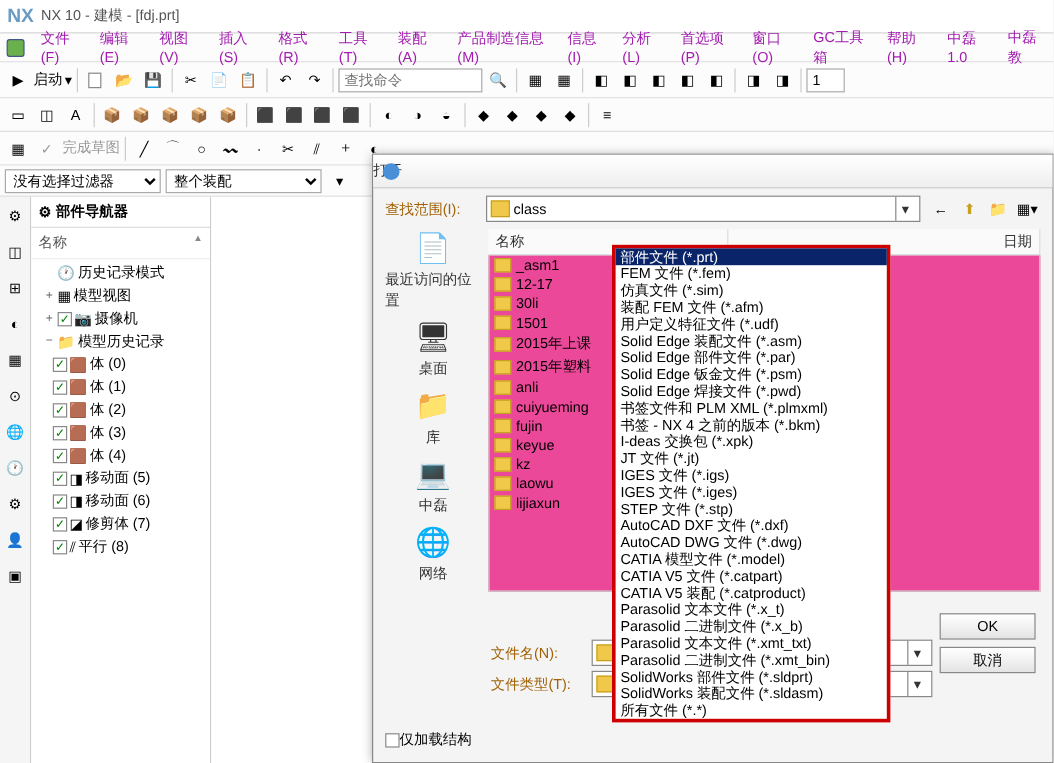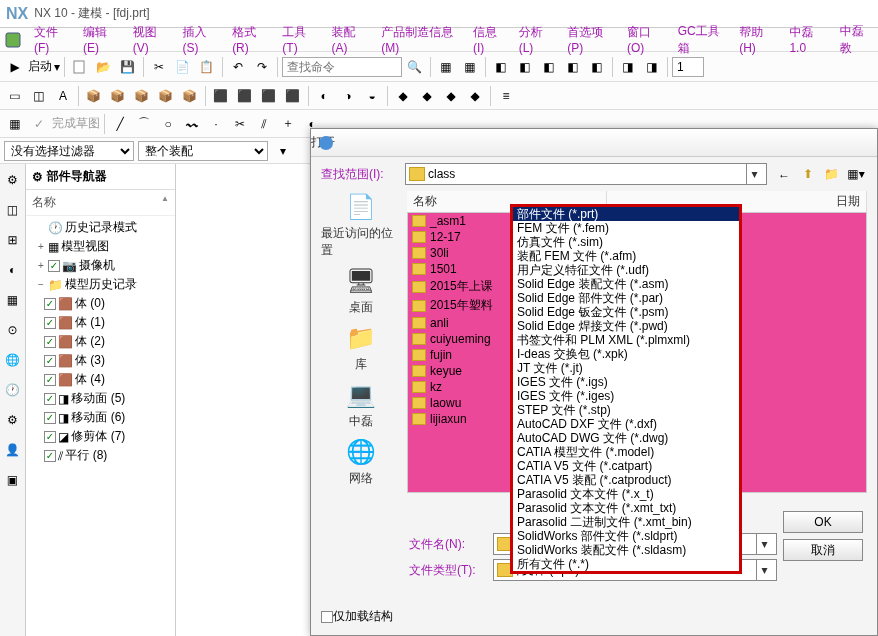--- a/index.html
+++ b/index.html
@@ -38,21 +38,21 @@
 .ti-check { width: 12px; height: 12px; border: 1px solid #888; display: inline-flex; align-items: center; justify-content: center; color: green; font-size: 10px; }
 .expander { width: 10px; color: #666; font-size: 10px; display: inline-block; text-align: center; }
 
 .content { flex: 1; background: #fff; position: relative; }
 
 .dialog { position: absolute; left: 310px; top: 128px; width: 568px; height: 508px; background: #f4f4f4; border: 1px solid #888; box-shadow: 0 0 8px rgba(0,0,0,0.3); }
 .dlg-title { height: 28px; background: linear-gradient(#fff,#eee); border-bottom: 1px solid #ccc; display: flex; align-items: center; justify-content: flex-start; font-size: 14px; color: #333; position: relative; }
 .dlg-title .dlg-icon { position: absolute; left: 6px; width: 18px; height: 18px; }
 .dlg-body { padding: 6px 10px; }
 .dlg-row { display: flex; align-items: center; margin-bottom: 6px; gap: 6px; }
-.dlg-label { width: 78px; color: #a21caf; }
+.dlg-label { width: 78px; color: #a16207; }
 .dlg-combo { flex: 1; height: 22px; border: 1px solid #888; background: #fff; padding: 0 4px 0 22px; display: flex; align-items: center; justify-content: space-between; position: relative; }
 .dlg-combo:before { content: ""; position: absolute; left: 3px; width: 14px; height: 12px; background: #f0c84a; border: 1px solid #c8a020; }
 .dlg-combo .arr { border-left: 1px solid #888; width: 16px; text-align: center; color: #333; height: 100%; display: flex; align-items: center; justify-content: center; }
 .nav-btns { display: flex; gap: 2px; }
 .nav-btns .tbtn { border: 1px solid transparent; }
 
 .dlg-layout { display: flex; margin-top: 4px; }
 .places { width: 80px; display: flex; flex-direction: column; align-items: center; gap: 6px; }
 .place { display: flex; flex-direction: column; align-items: center; gap: 2px; color: #333; cursor: pointer; }
 .place .pic { width: 36px; height: 32px; display: flex; align-items: center; justify-content: center; font-size: 24px; }
@@ -408,29 +408,31 @@
   <div class="opt sel">部件文件 (*.prt)</div>
   <div class="opt">FEM 文件 (*.fem)</div>
   <div class="opt">仿真文件 (*.sim)</div>
   <div class="opt">装配 FEM 文件 (*.afm)</div>
   <div class="opt">用户定义特征文件 (*.udf)</div>
   <div class="opt">Solid Edge 装配文件 (*.asm)</div>
   <div class="opt">Solid Edge 部件文件 (*.par)</div>
   <div class="opt">Solid Edge 钣金文件 (*.psm)</div>
   <div class="opt">Solid Edge 焊接文件 (*.pwd)</div>
   <div class="opt">书签文件和 PLM XML (*.plmxml)</div>
+  <div class="opt">书签 - NX 4 之前的版本 (*.bkm)</div>
   <div class="opt">I-deas 交换包 (*.xpk)</div>
   <div class="opt">JT 文件 (*.jt)</div>
   <div class="opt">IGES 文件 (*.igs)</div>
   <div class="opt">IGES 文件 (*.iges)</div>
   <div class="opt">STEP 文件 (*.stp)</div>
   <div class="opt">AutoCAD DXF 文件 (*.dxf)</div>
   <div class="opt">AutoCAD DWG 文件 (*.dwg)</div>
   <div class="opt">CATIA 模型文件 (*.model)</div>
   <div class="opt">CATIA V5 文件 (*.catpart)</div>
   <div class="opt">CATIA V5 装配 (*.catproduct)</div>
   <div class="opt">Parasolid 文本文件 (*.x_t)</div>
+  <div class="opt">Parasolid 二进制文件 (*.x_b)</div>
   <div class="opt">Parasolid 文本文件 (*.xmt_txt)</div>
   <div class="opt">Parasolid 二进制文件 (*.xmt_bin)</div>
   <div class="opt">SolidWorks 部件文件 (*.sldprt)</div>
   <div class="opt">SolidWorks 装配文件 (*.sldasm)</div>
   <div class="opt">所有文件 (*.*)</div>
 </div>
 
 </body></html>

